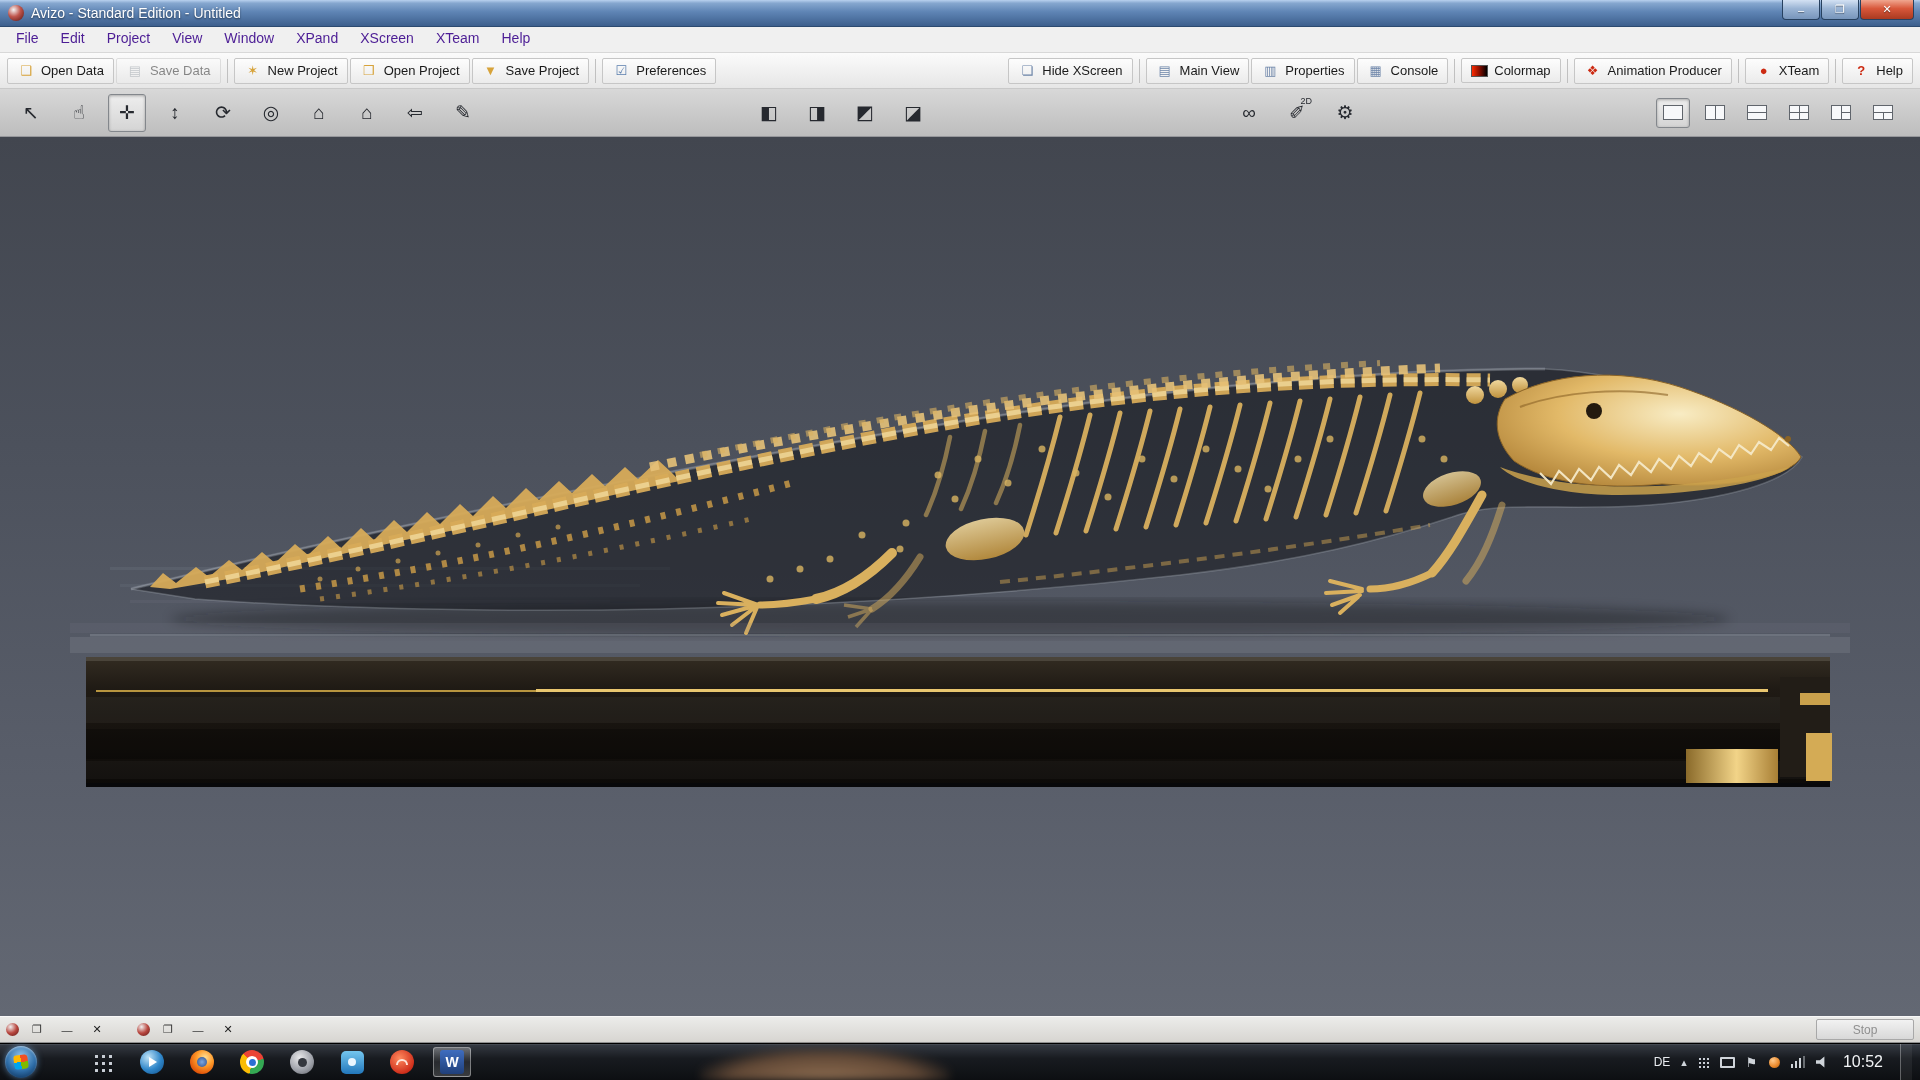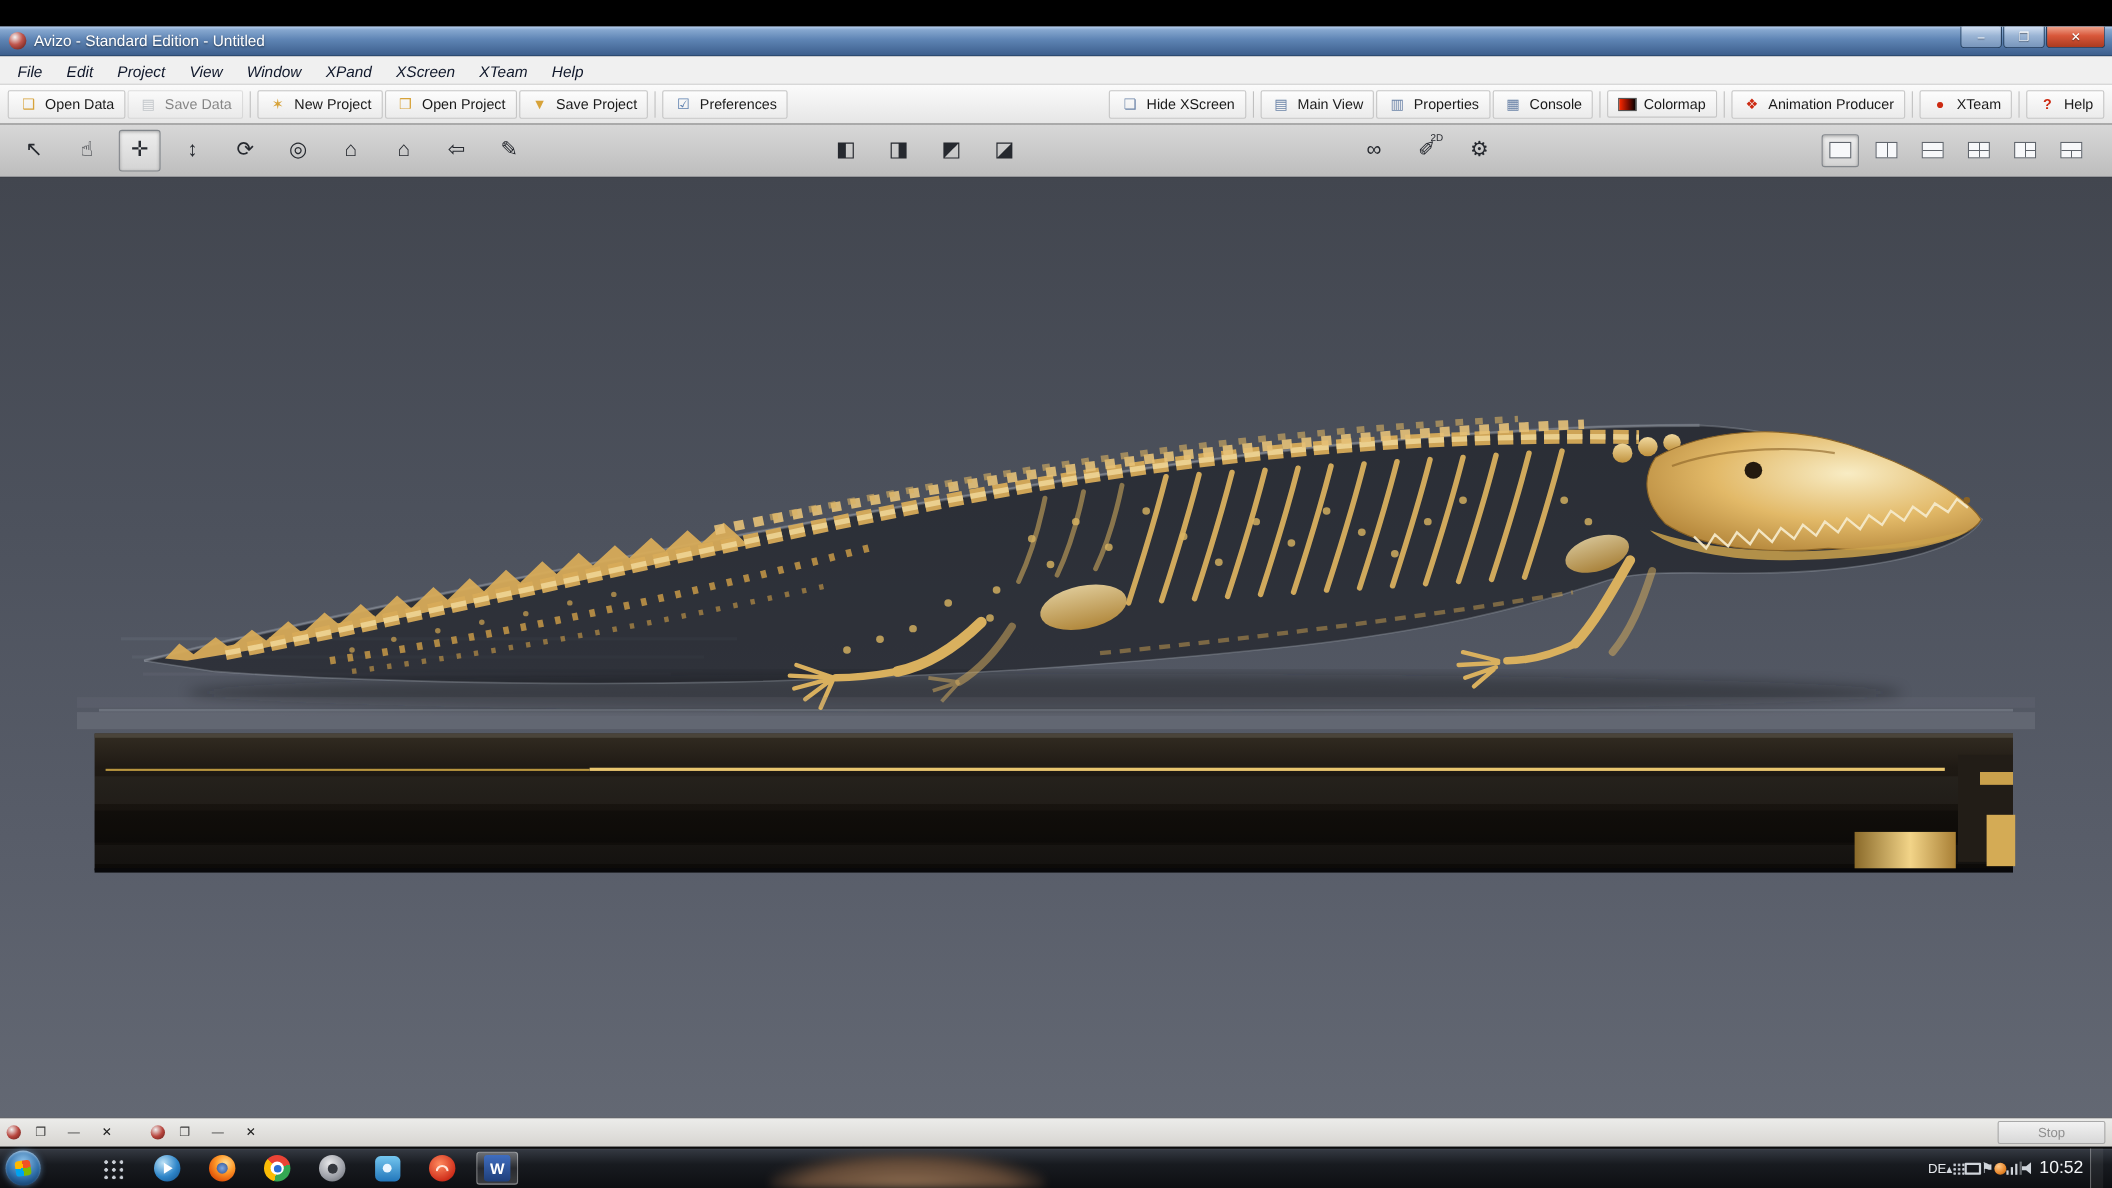--- a/index.html
+++ b/index.html
@@ -3,32 +3,32 @@
 <meta charset="utf-8">
 <style>
   * { box-sizing: border-box; margin: 0; padding: 0; }
   html,body { width:1920px; height:1080px; overflow:hidden; }
   body { font-family:"Liberation Sans","DejaVu Sans",sans-serif; font-size:13px; background:#000; }
   .screen { position:relative; width:1920px; height:1080px; display:flex; flex-direction:column; }
 
   
   .titlebar { height:27px; flex:0 0 27px; position:relative; display:flex; align-items:center; gap:7px; padding:0 8px;
     background:linear-gradient(180deg,#b9d1ef 0%,#86a7cf 12%,#5f85b5 45%,#3d5f8d 100%);
-    border-bottom:1px solid #2c4a70; color:#fff; text-shadow:0 1px 2px rgba(0,0,0,.55); font-size:14px;margin-top:24px; }
+    border-bottom:1px solid #2c4a70; color:#fff; text-shadow:0 1px 2px rgba(0,0,0,.55); font-size:14px; }
   .app-ico { width:16px; height:16px; border-radius:50%;
     background:radial-gradient(circle at 35% 30%, #f4f4f4, #c0564d 45%, #73241f 85%); flex:0 0 16px; }
   .win-controls { position:absolute; top:0; right:6px; display:flex; }
   .win-btn { width:38px; height:20px; margin-left:1px; display:flex; align-items:center; justify-content:center;
     font-size:11px; color:#fff; border:1px solid #27415f; border-top:none; border-radius:0 0 4px 4px;
     background:linear-gradient(#d3e1f3,#9ab4d4 45%,#7795bb); text-shadow:0 1px 1px rgba(0,0,0,.5); }
   .win-btn.close { width:54px; background:linear-gradient(#f0a68f,#d8573a 45%,#aa3a20); }
 
   
-  .menubar { height:26px; flex:0 0 26px; display:flex; align-items:flex-end; padding:0 6px; gap:2px;
-    background:#f0f0f0; border-bottom:1px solid #d8d8d8; color:#0f172a;font-style:italic; }
+  .menubar { height:26px; flex:0 0 26px; display:flex; align-items:flex-start; padding:0 6px; gap:2px;
+    background:#f0f0f0; border-bottom:1px solid #d8d8d8; color:#4c1d95; }
   .menu-item { padding:3px 10px; font-size:14px; border-radius:2px; }
 
   
   .toolbar { height:36px; flex:0 0 36px; display:flex; align-items:center; padding:0 6px;
     background:linear-gradient(#fbfbfb,#e6e6e6); border-bottom:1px solid #c9c9c9; color:#1a1a1a; }
   .tbtn { display:flex; align-items:center; gap:6px; padding:4px 9px; margin:0 1px; border:1px solid #c6c6c6;
     border-radius:2px; background:linear-gradient(#fdfdfd,#ebebeb); white-space:nowrap; font-size:13px; }
   .tbtn.disabled { opacity:.5; }
   .tsep { width:1px; height:24px; background:#c0c0c0; margin:0 5px; flex:0 0 1px; }
   .ic { width:18px; height:16px; display:inline-flex; align-items:center; justify-content:center; font-size:13px; }
@@ -109,21 +109,21 @@
   .chrome-dot { width:7px; height:7px; border-radius:50%; background:#2a6fd4; }
   .i-photo { background:radial-gradient(circle at 40% 32%,#e8e8ea,#9b9ea6 60%,#5d6066); }
   .photo-lens { width:9px; height:9px; border-radius:50%; background:#34373e; }
   .i-msn { width:23px; height:23px; border-radius:5px; background:linear-gradient(#74c6ef,#2277bb);
     display:flex; align-items:center; justify-content:center; }
   .msn-dot { width:8px; height:8px; border-radius:50%; background:#eaf6ff; }
   .i-mc { background:radial-gradient(circle at 40% 35%,#ff8a5e,#d0301c 70%,#8e1c0e); }
   .mc-arc { width:12px; height:6px; border:2px solid #ffe6da; border-bottom:none; border-radius:10px 10px 0 0; }
   .i-word { width:24px; height:24px; border-radius:3px; background:linear-gradient(#3f6dbf,#1f3f7a);
     color:#fff; font-weight:bold; font-size:14px; display:flex; align-items:center; justify-content:center; }
-  .tray { margin-left:auto; display:flex; align-items:center; padding-right:8px; }
+  .tray { margin-left:auto; display:flex; align-items:center; gap:11px; padding-right:8px; }
   .tray-lang { font-size:12px; color:#e7eaee; }
   .tray-chev { font-size:11px; color:#cfd4da; }
   .tray-grid { width:11px; height:11px; background-image:radial-gradient(#c9ced6 1px, transparent 1.4px);
     background-size:4px 4px; }
   .tray-display { width:15px; height:11px; border:2px solid #cfd4da; border-radius:1px; }
   .tray-flag { font-size:13px; color:#cfd4da; }
   .tray-orb { width:11px; height:11px; border-radius:50%; background:radial-gradient(circle at 35% 30%,#ffc98a,#e8872a 60%,#9a5514); }
   .tray-net { display:flex; align-items:flex-end; gap:1.5px; height:12px; }
   .tray-net span { width:2.5px; background:#cfd4da; display:block; }
   .tray-net .b1{height:4px;} .tray-net .b2{height:7px;} .tray-net .b3{height:10px;} .tray-net .b4{height:12px; opacity:.45;}

